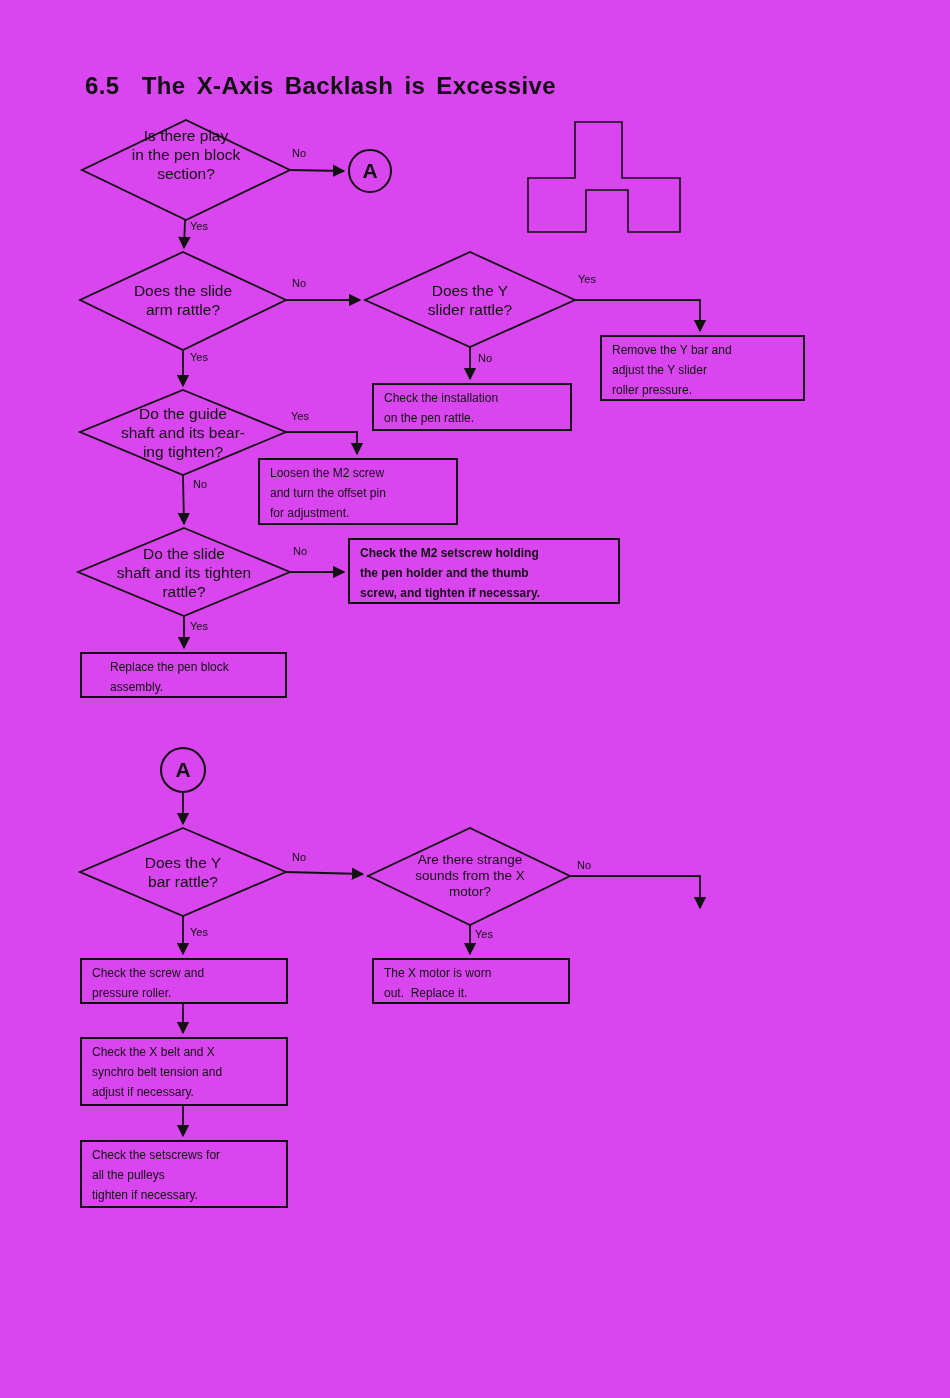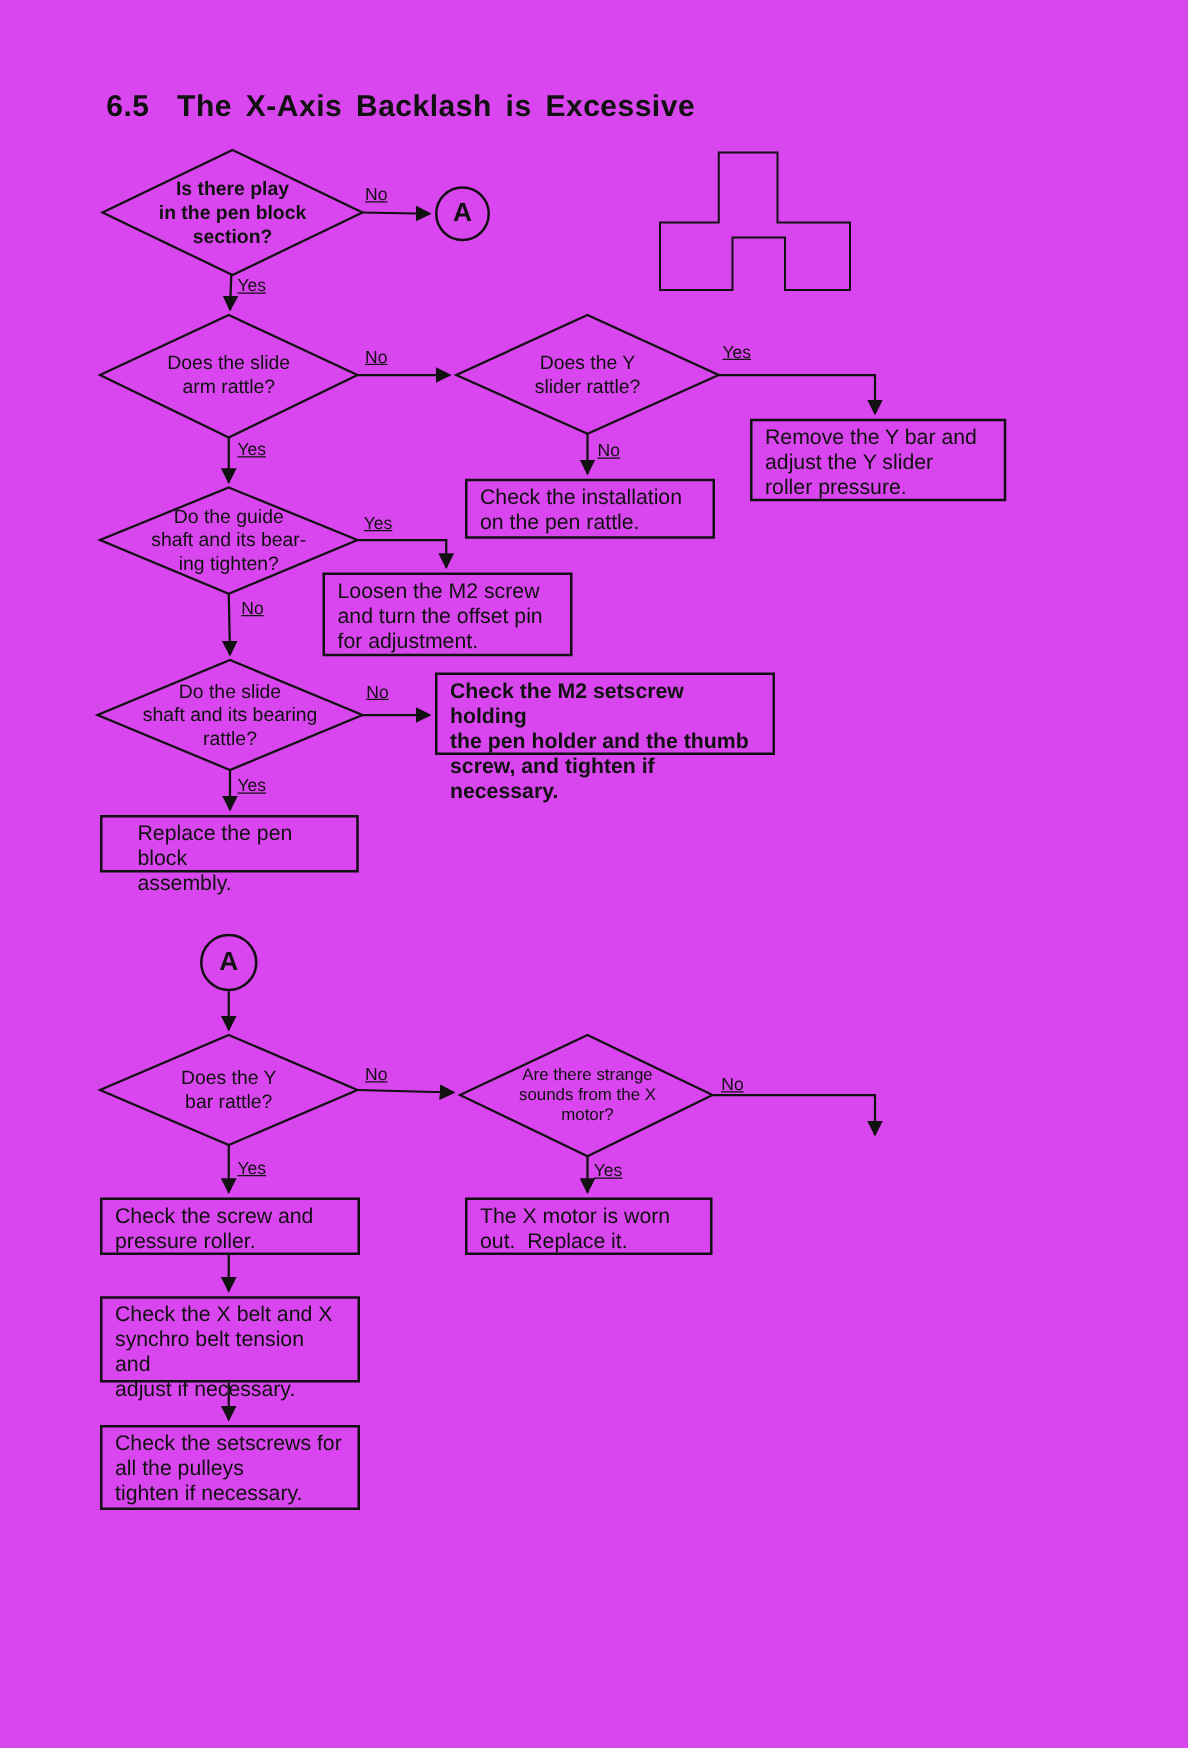--- a/index.html
+++ b/index.html
@@ -15,23 +15,23 @@
     white-space:pre;
   }
   svg.lines { position:absolute; left:0; top:0; }
   .dtext {
     position:absolute; text-align:center; white-space:pre-wrap;
     font-size:15.5px; line-height:19px;
   }
   .dtext.small { font-size:13.5px; line-height:16px; }
   .abox {
     position:absolute; border:2px solid #111; background:transparent;
-    font-size:17px; line-height:20px; padding:3px 10px; white-space:pre-wrap;
+    font-size:12px; line-height:20px; padding:3px 10px; white-space:pre-wrap;
   }
-  .elabel { position:absolute; font-size:14px;text-decoration:underline; }
+  .elabel { position:absolute; font-size:11px; }
   .aletter {
     position:absolute; width:44px; height:44px;
     display:flex; align-items:center; justify-content:center;
     font-weight:bold; font-size:21px;
   }
 </style>
 </head>
 <body>
 
 <div class="page">
@@ -73,32 +73,32 @@
     <line x1="183" y1="916" x2="183" y2="954" marker-end="url(#arrow)"></line>
     <polyline points="570,876 700,876 700,908" marker-end="url(#arrow)"></polyline>
     <line x1="470" y1="925" x2="470" y2="954" marker-end="url(#arrow)"></line>
     <line x1="183" y1="1004" x2="183" y2="1033" marker-end="url(#arrow)"></line>
     <line x1="183" y1="1106" x2="183" y2="1136" marker-end="url(#arrow)"></line>
   </svg>
 
   <div class="aletter" style="left:348px; top:149px;">A</div>
   <div class="aletter" style="left:161px; top:748px;">A</div>
 
-  <div class="dtext" style="left:84px;  top:142px; width:204px;font-weight:bold;">Is there play
+  <div class="dtext" style="left:84px;  top:126px; width:204px;">Is there play
 in the pen block
 section?</div>
   <div class="dtext" style="left:80px;  top:281px; width:206px;">Does the slide
 arm rattle?</div>
   <div class="dtext" style="left:367px; top:281px; width:206px;">Does the Y
 slider rattle?</div>
   <div class="dtext" style="left:80px;  top:404px; width:206px;">Do the guide
 shaft and its bear-
 ing tighten?</div>
   <div class="dtext" style="left:78px;  top:544px; width:212px;">Do the slide
-shaft and its bearing
+shaft and its tighten
 rattle?</div>
   <div class="dtext" style="left:80px;  top:853px; width:206px;">Does the Y
 bar rattle?</div>
   <div class="dtext small" style="left:368px; top:852px; width:204px;">Are there strange
 sounds from the X
 motor?</div>
 
   <div class="abox" style="left:600px; top:335px; width:205px; height:66px;">Remove the Y bar and
 adjust the Y slider
 roller pressure.</div>

